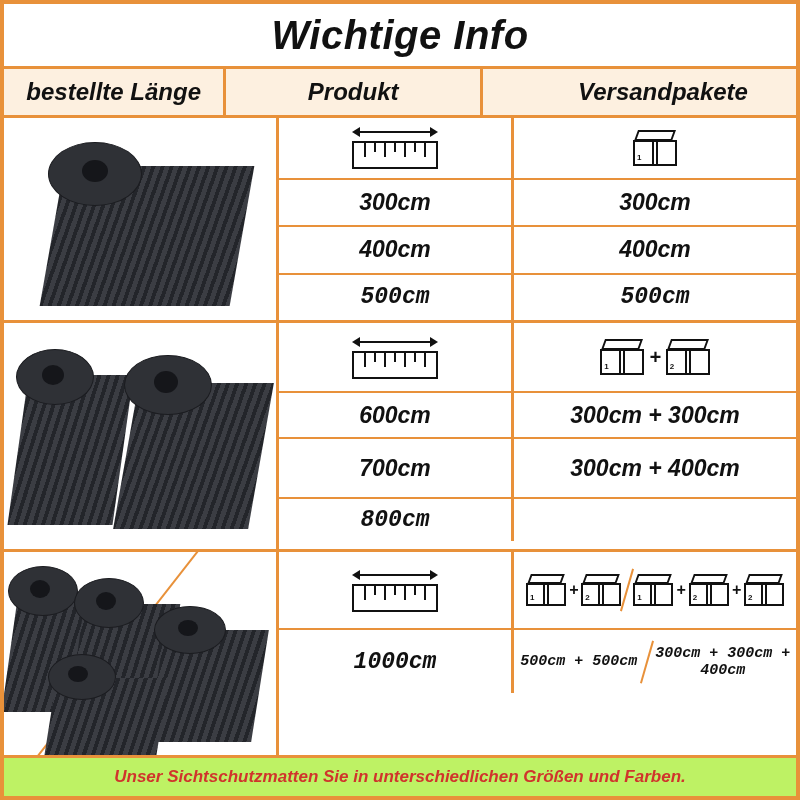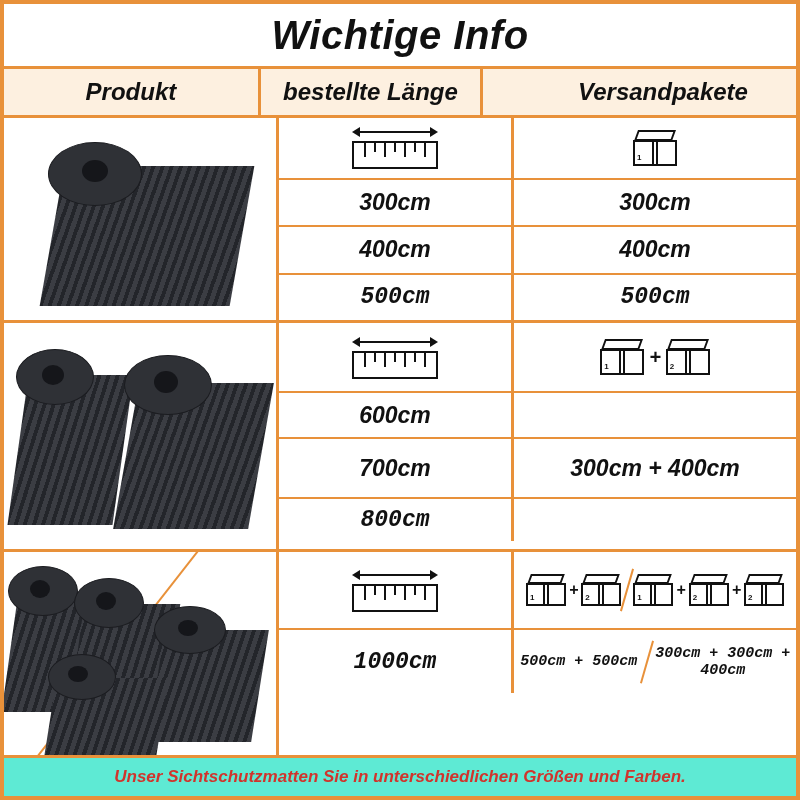--- a/index.html
+++ b/index.html
@@ -240,21 +240,21 @@
   }
   .box.sm { width: 40px; height: 32px; }
   .box.sm .body { width: 40px; height: 23px; }
   .box.sm .lid { width: 34px; height: 10px; }
   .box.sm .tape { height: 23px; left: 17px; }
 
   .footer {
     position: absolute;
     left: 0; right: 0; bottom: 0;
     height: 38px;
-    background: #5eead4;
+    background: #bef264;
     border-top: 3px solid #e8913a;
     display: flex;
     align-items: center;
     justify-content: center;
     font-size: 17px;
     font-weight: bold;
     font-style: italic;
     color: #d0342c;
   }
 
@@ -290,22 +290,22 @@
 </head>
 <body>
 
 <div class="page">
 
   <div class="title">Wichtige Info</div>
 
   <div class="table">
 
     <div class="row head-row">
+      <div class="head-cell col-len vsep">bestellte Länge</div>
       <div class="head-cell col-prod vsep">Produkt</div>
-      <div class="head-cell col-len vsep">bestellte Länge</div>
       <div class="head-cell col-pack">Versandpakete</div>
     </div>
 
     <div class="band" style="height:202px">
       <div class="prod-cell">
         <div class="mat" style="left:30px; top:18px; width:215px; height:170px;">
           <div class="sheet" style="left:18px; top:30px; width:190px; height:140px; transform: skewX(-10deg);"></div>
           <div class="roll" style="left:14px; top:6px; width:92px; height:62px;"></div>
           <div class="core" style="left:48px; top:24px; width:26px; height:22px;"></div>
         </div>
@@ -402,20 +402,21 @@
                 <div class="lid"></div>
                   <div class="body"></div>
                   <div class="tape"></div>
                 <div class="lbl">2</div>
               </div>
             </div>
           </div>
         </div>
         <div class="data-row" style="height:44px">
           <div class="cell-len">600cm</div>
+          <div class="cell-pack">300cm + 300cm</div>
         </div>
         <div class="data-row" style="height:58px">
           <div class="cell-len">700cm</div>
           <div class="cell-pack">300cm + 400cm</div>
         </div>
         <div class="data-row" style="height:42px">
           <div class="cell-len">800cm</div>
         </div>
       </div>
     </div>

